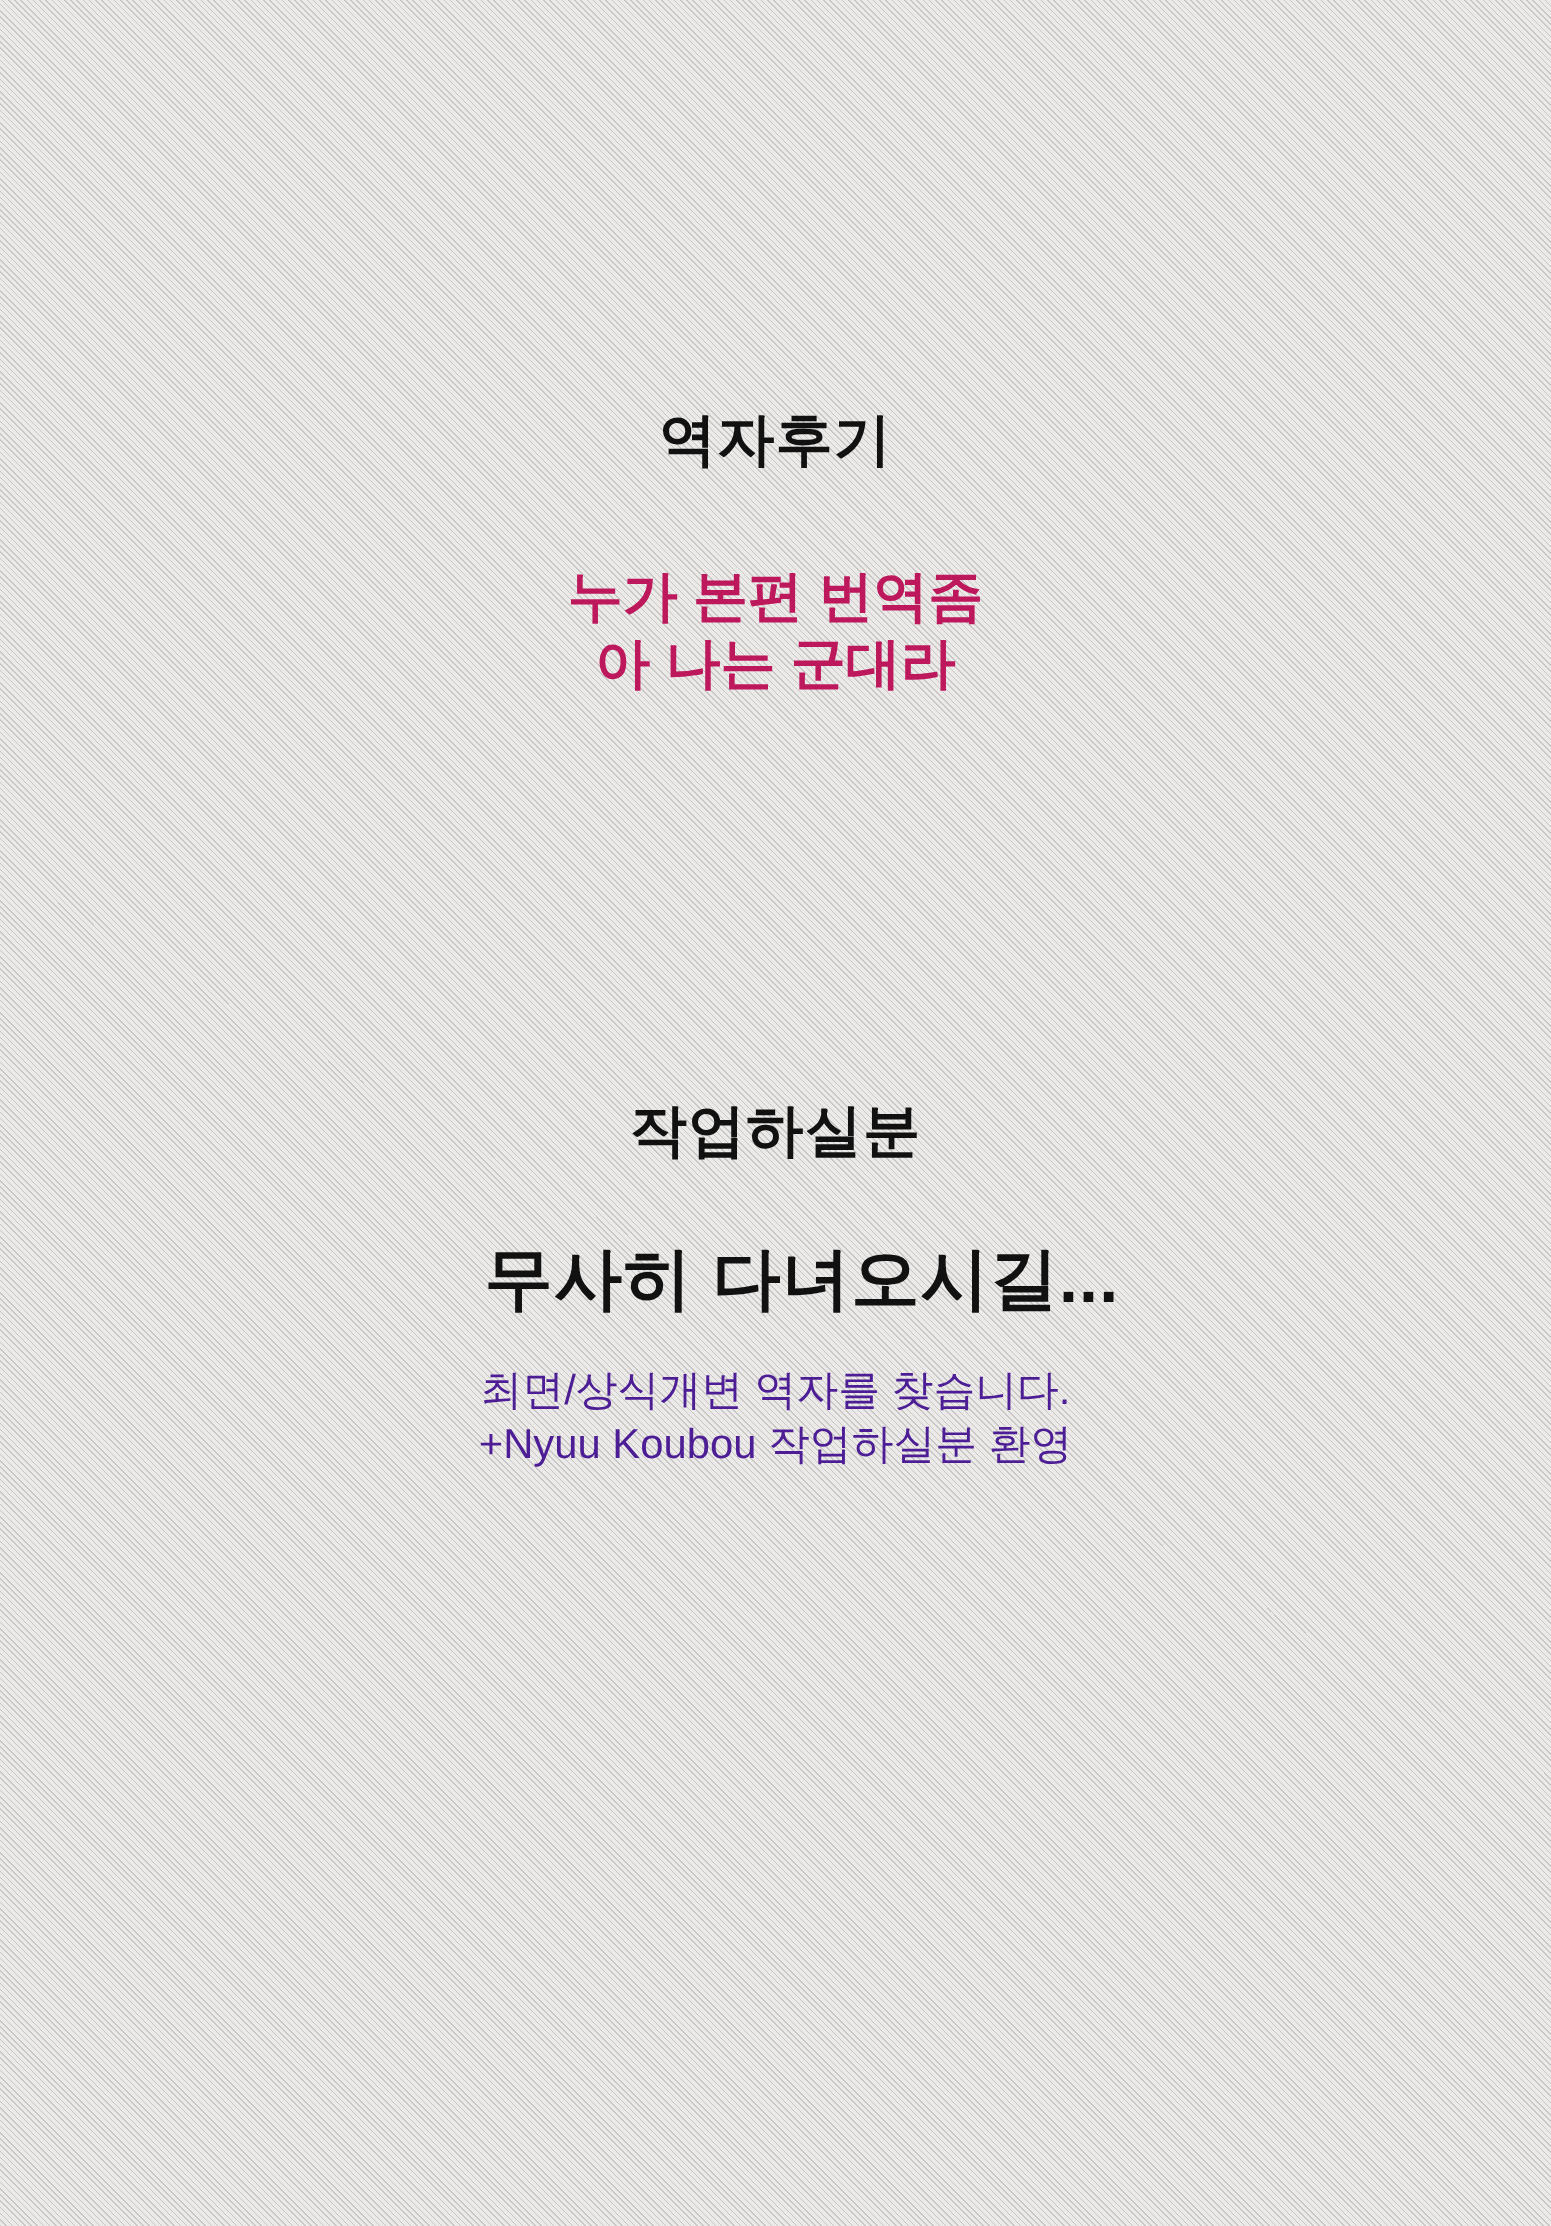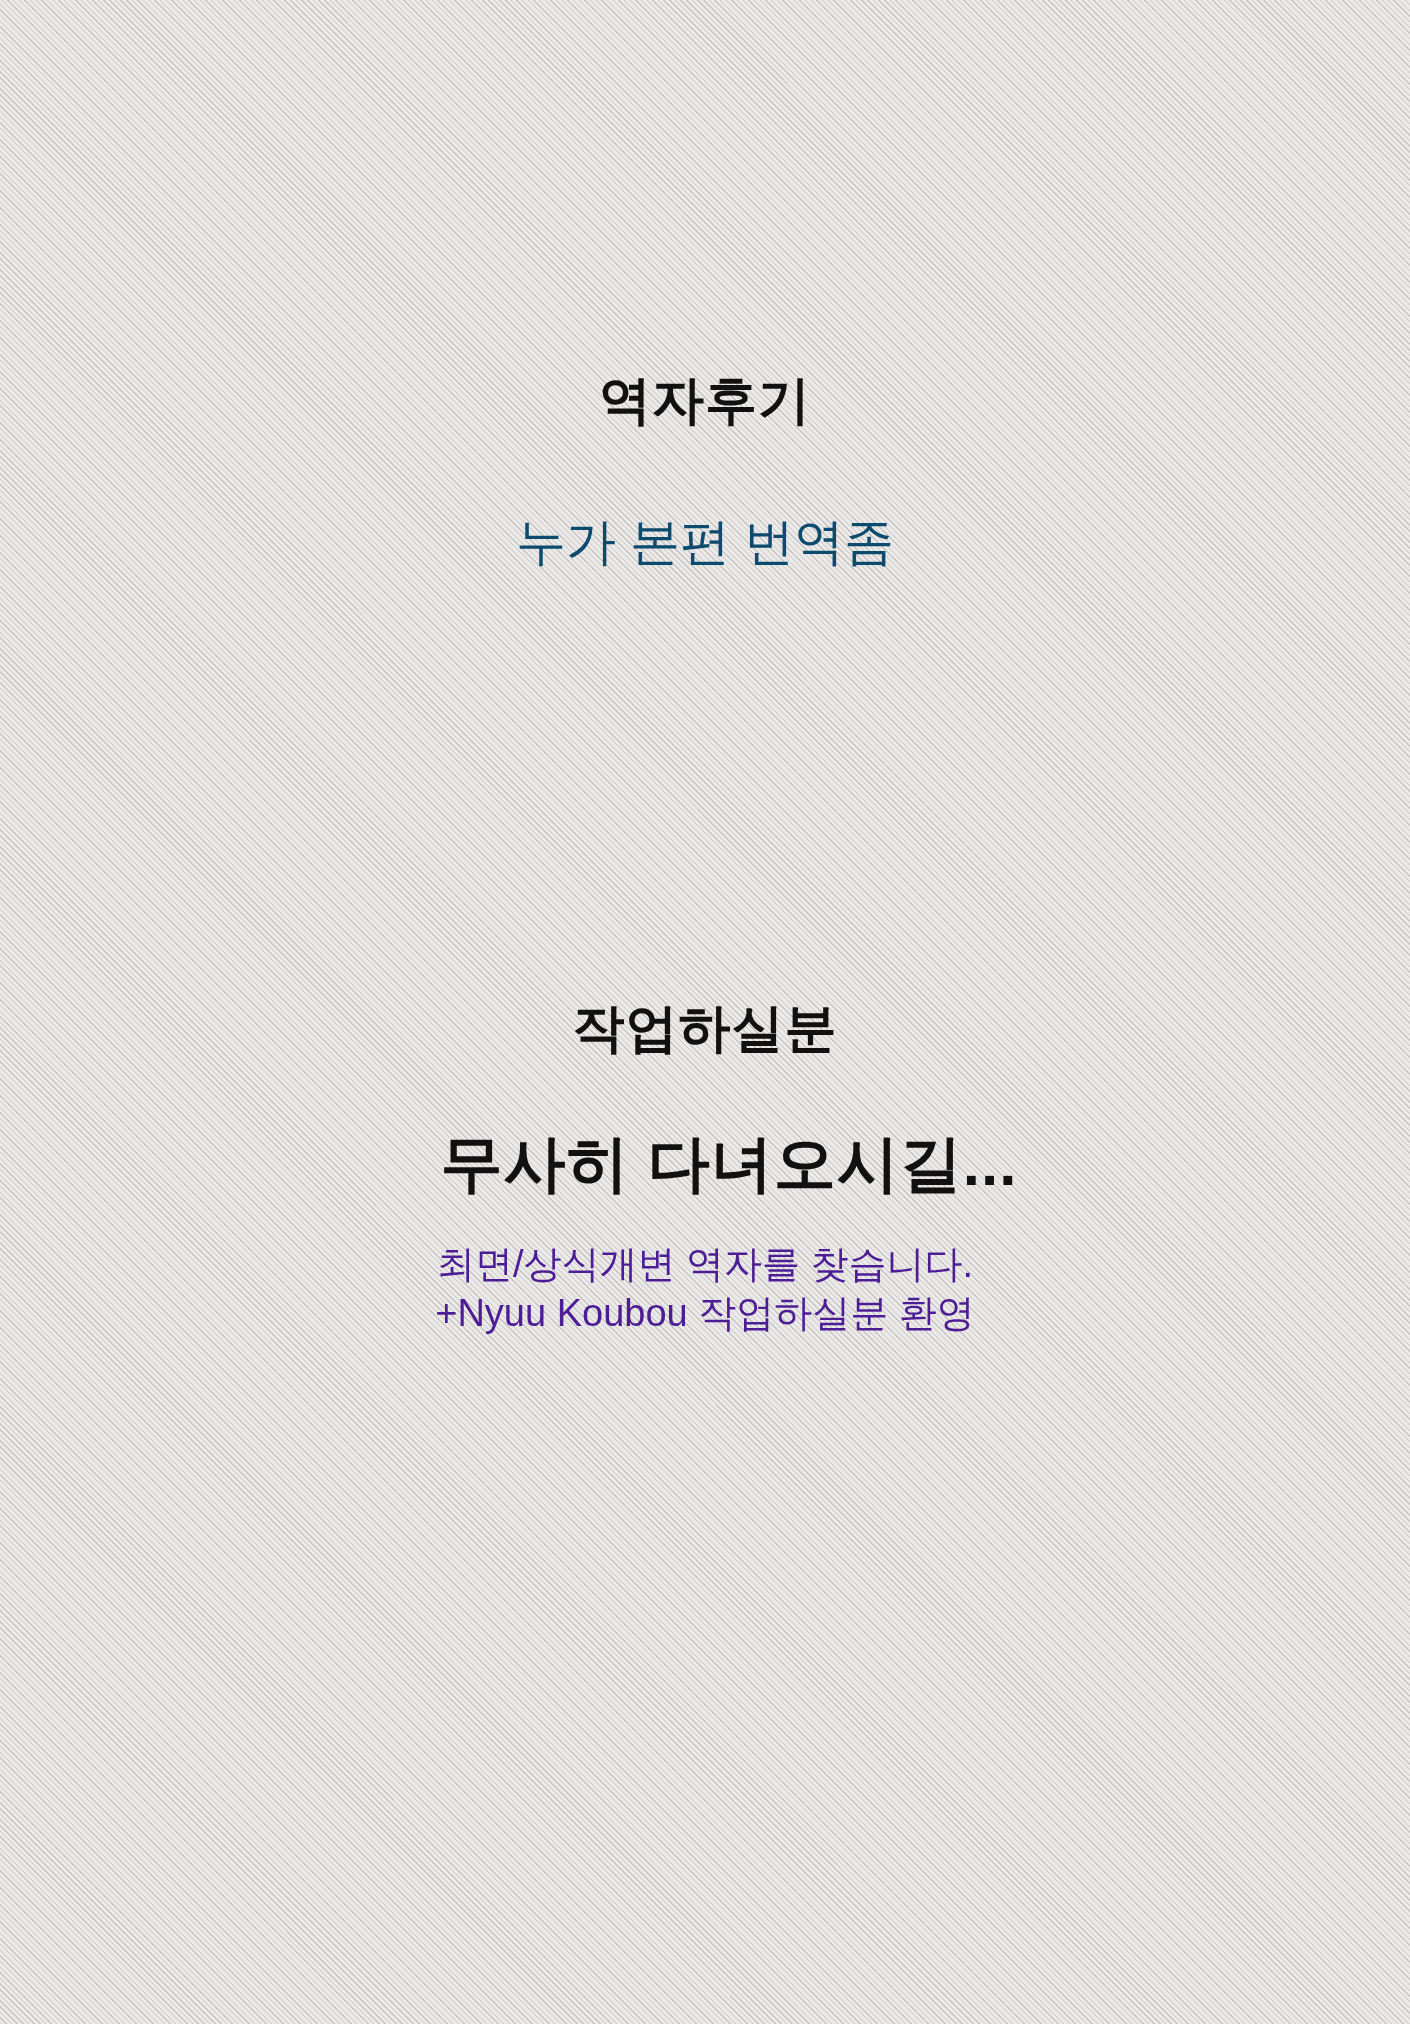--- a/index.html
+++ b/index.html
@@ -55,23 +55,23 @@
   .heading {
     font-size: 52px;
     font-weight: bold;
     letter-spacing: 1px;
     line-height: 1.1;
     color: #111111;
   }
 
   .body-line {
     font-size: 50px;
-    font-weight: normal;
+    font-weight: bold;
     line-height: 1.22;
-    color: #0c4a6e;
+    color: #be185d;
   }
 
   .big-line {
     font-size: 62px;
     font-weight: bold;
     line-height: 1.1;
     color: #111111;
     letter-spacing: 1px;
     padding-left: 48px;
   }
@@ -95,20 +95,21 @@
 
 <div class="page">
   <div class="content">
 
     <div class="block" id="translator-block">
       <div class="heading">역자후기</div>
     </div>
 
     <div class="block" id="translator-note-block">
       <div class="body-line">누가 본편 번역좀</div>
+      <div class="body-line">아 나는 군대라</div>
     </div>
 
     <div class="block" id="typesetter-block">
       <div class="heading">작업하실분</div>
     </div>
 
     <div class="block" id="typesetter-note-block">
       <div class="big-line">무사히 다녀오시길...</div>
     </div>
 

